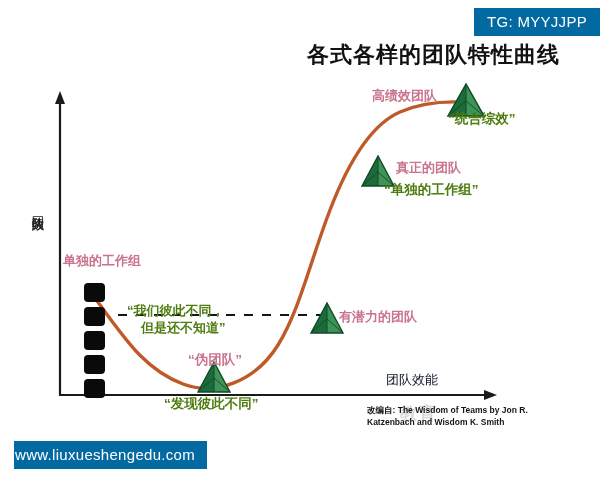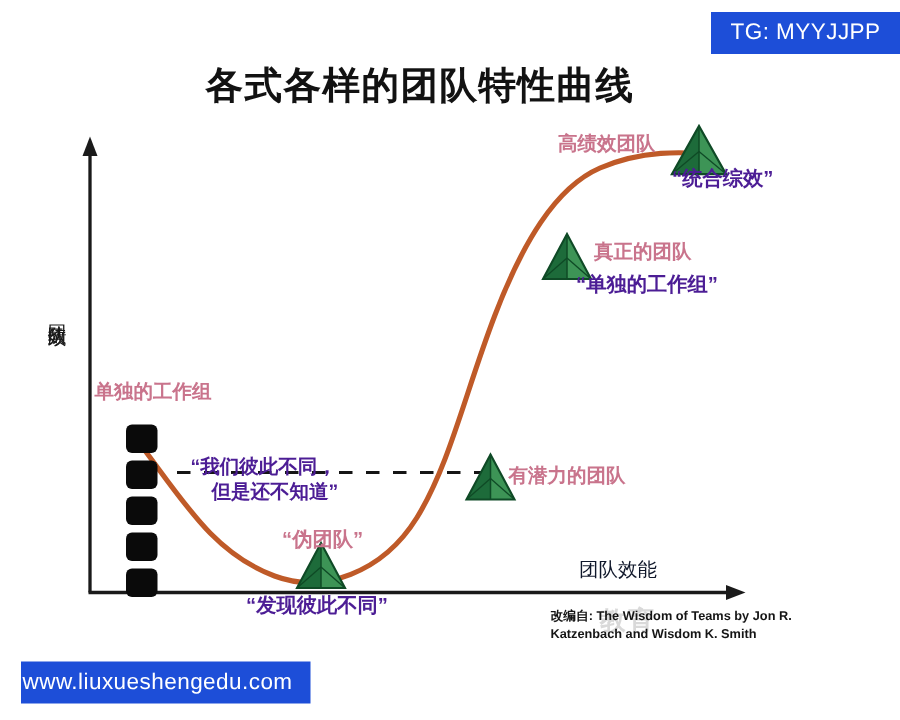--- a/index.html
+++ b/index.html
@@ -12,21 +12,21 @@
     width: 600px;
     height: 480px;
     background: #ffffff;
     overflow: hidden;
     font-family: "Liberation Sans", "DejaVu Sans", sans-serif;
   }
 
   
   .badge {
     position: absolute;
-    background: #1d4ed8;
+    background: #0369a1;
     color: #ffffff;
     font-size: 15px;
     letter-spacing: 0.3px;
     white-space: nowrap;
     display: flex;
     align-items: center;
     justify-content: center;
   }
   #tg-badge {
     right: 0;
@@ -39,43 +39,43 @@
     padding: 5px 12px 6px 1px;
     font-size: 15px;
   }
 
   
   #chart-title {
     position: absolute;
     left: 0;
     top: 40px;
     width: 560px;
-    text-align: center;
-    font-size: 25px;
+    text-align: right;
+    font-size: 22px;
     font-weight: bold;
     color: #121212;
     letter-spacing: 1px;
   }
 
   
   #plot {
     position: absolute;
     left: 0;
     top: 0;
   }
 
   
   .anno {
     position: absolute;
     white-space: nowrap;
     font-weight: bold;
     line-height: 1.16;
   }
   .pink { color: #c9748c; }
-  .dark { color: #4c1d95; }
+  .dark { color: #4d7c0f; }
 
   #lbl-high-perf     { left: 372px; top: 88px;  font-size: 13px; }
   #lbl-high-perf-q   { left: 448px; top: 111px; font-size: 13.5px; }
 
   #lbl-real-team     { left: 396px; top: 160px; font-size: 13px; }
   #lbl-real-team-q   { left: 384px; top: 182px; font-size: 13.5px; }
 
   #lbl-potential     { left: 339px; top: 309px; font-size: 13px; }
   #lbl-potential-q   { left: 338px; top: 331px; font-size: 13.5px; }
 

